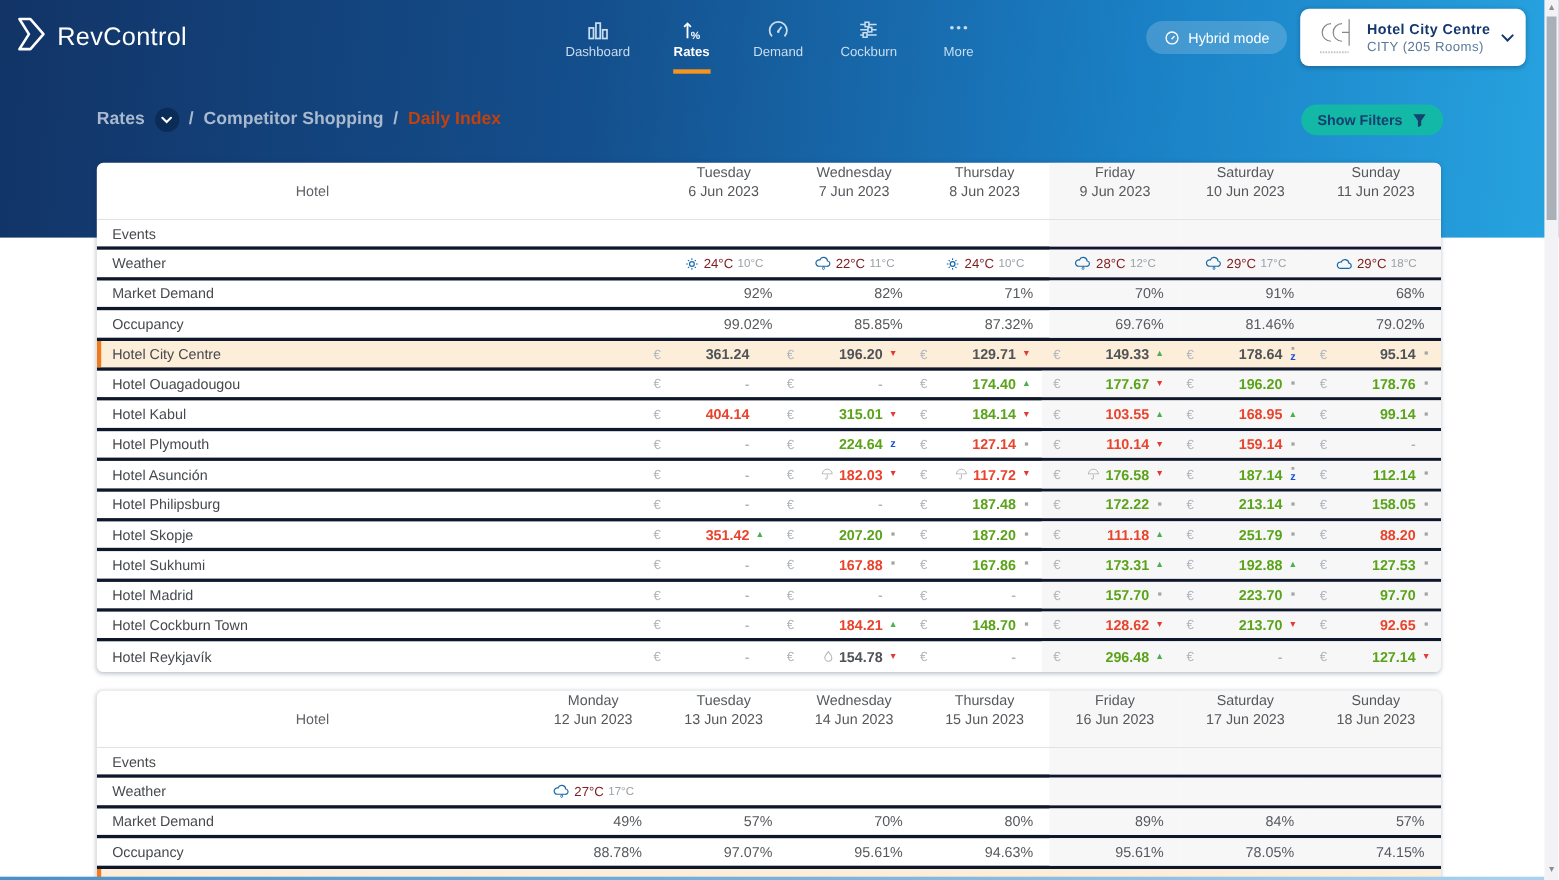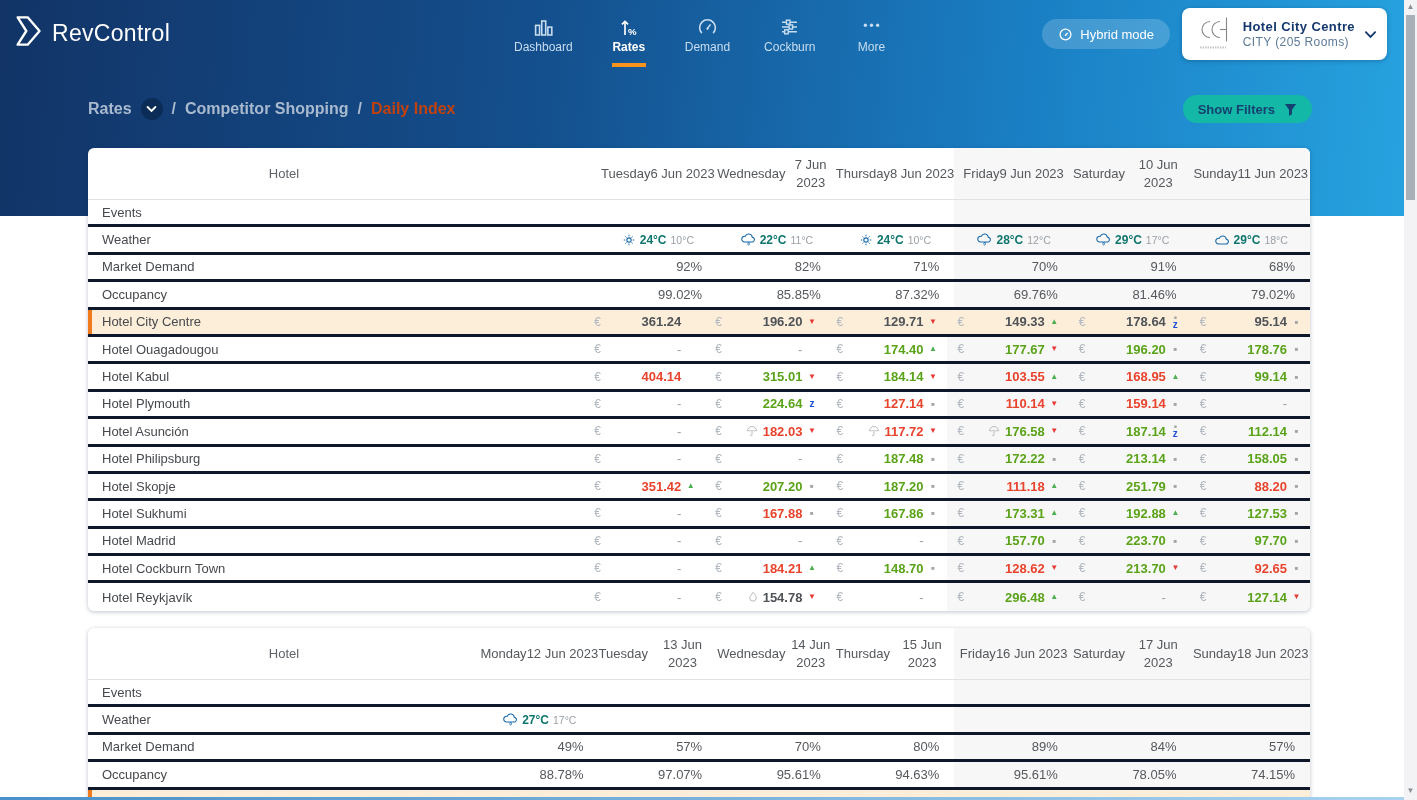--- a/index.html
+++ b/index.html
@@ -28,41 +28,41 @@
 .card1{top:148px;height:463px}
 .card2{top:628px;height:210px}
 .t-row{display:flex;height:27.4px;border-bottom:3px solid #0f172a}
 .t-row:last-child{border-bottom:none}
 .t-head{height:52px;border-bottom:1px solid #e2e2e4}
 .cell{display:flex;align-items:center;min-width:0}
 .hotel-col{flex:0 0 392px;padding-left:14px;color:#46494d;font-size:13px}
 .head-hotel{justify-content:center;padding-left:0;color:#5f6368}
 .cell.day{flex:1 1 0}
 .wk{background:#f7f7f8}
-.t-head .cell.day{justify-content:center;color:#55585c;font-size:13px;line-height:1.32;text-align:center}
+.t-head .cell.day{flex-direction:column;color:#55585c;font-size:13px;line-height:1.32;text-align:center}
 .hl{background:#fdeeda;box-shadow:inset 4px 0 0 #f07b1d}
 .hl .cell.wk{background:transparent}
 .val{padding:0 7px 0 11px;font-size:13px}
 .euro{color:#b2b8bf;font-size:12px;margin-right:auto}
 .v{font-weight:700}
 .c-dark{color:#4f5358;font-weight:600}
 .c-green{color:#5aa318}
 .c-red{color:#e8432d}
 .c-muted{color:#9aa0a6;font-weight:400}
 .tbox{width:13px;display:flex;justify-content:center;align-items:center;margin-left:3px;flex:0 0 13px}
 .tr-up{color:#4caf50;font-size:8px;line-height:1}
 .tr-down{color:#e53935;font-size:8px;line-height:1}
 .tr-eq{color:#a5a5a5;font-size:6px;line-height:1}
 .tr-z{color:#1d4ed8;font-size:10px;font-weight:700;line-height:.85;font-style:normal}
 .tr-stack{display:flex;flex-direction:column;align-items:center;gap:1px}
 .tr-stack .tr-eq{font-size:5px}
 .pre-ic{color:#b4b4b4;margin-right:5px;display:flex}
 .num{justify-content:flex-end;padding-right:15px;color:#55585c;font-size:13px}
 .wx{justify-content:center;gap:4px;font-size:12px}
-.wx-hi{color:#0f766e;font-weight:700}
+.wx-hi{color:#7f1d1d;font-weight:400}
 .wx-lo{color:#9aa0a6;font-size:10.5px}
 .wx .wic{color:#1668a8;display:flex}
 .scrollbar{position:absolute;right:0;top:0;bottom:0;width:13px;background:#f3f3f5;z-index:30}
 .sb-up{position:absolute;top:2px;left:0;width:13px;text-align:center;font-size:8px;color:#8a8f96;cursor:pointer}
 .sb-thumb{position:absolute;top:15px;left:2px;width:9px;height:185px;background:#aab0b8;cursor:pointer}
 .sb-down{position:absolute;bottom:5px;left:0;width:13px;text-align:center;font-size:8px;color:#8a8f96;cursor:pointer}
 .bottom-strip{position:absolute;left:0;right:13px;bottom:0;height:3px;background:linear-gradient(90deg,#4a90c9,#a8d2ef);z-index:25}
 </style>
 </head>
 <body>

